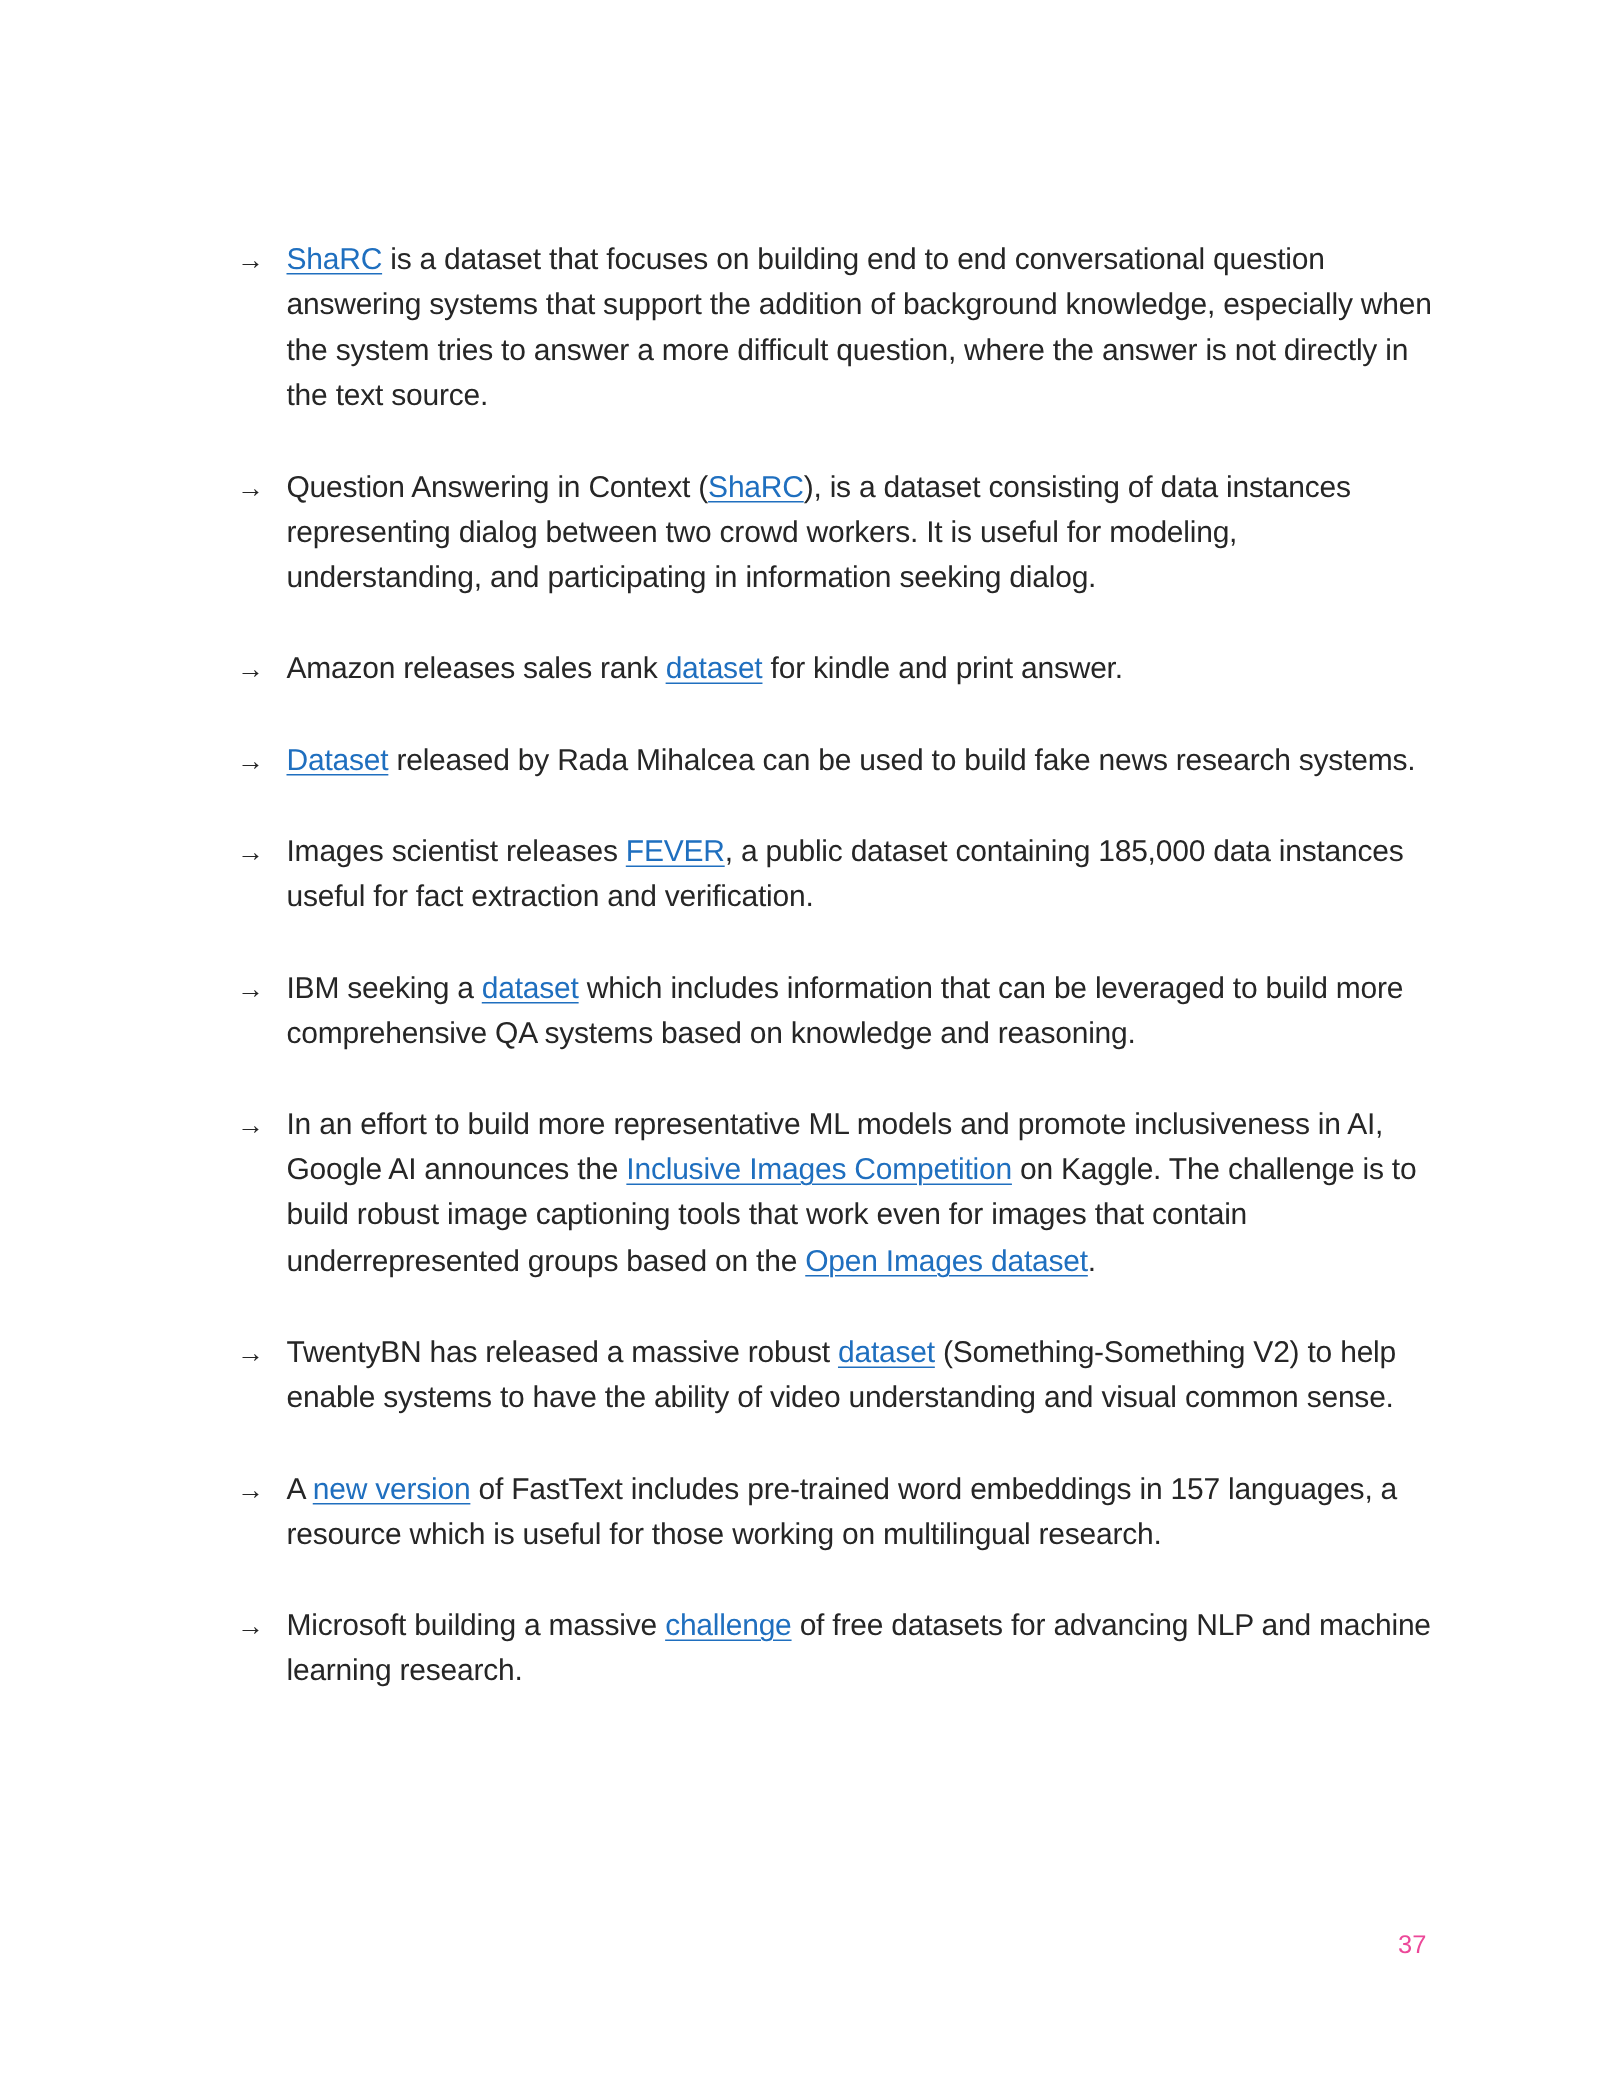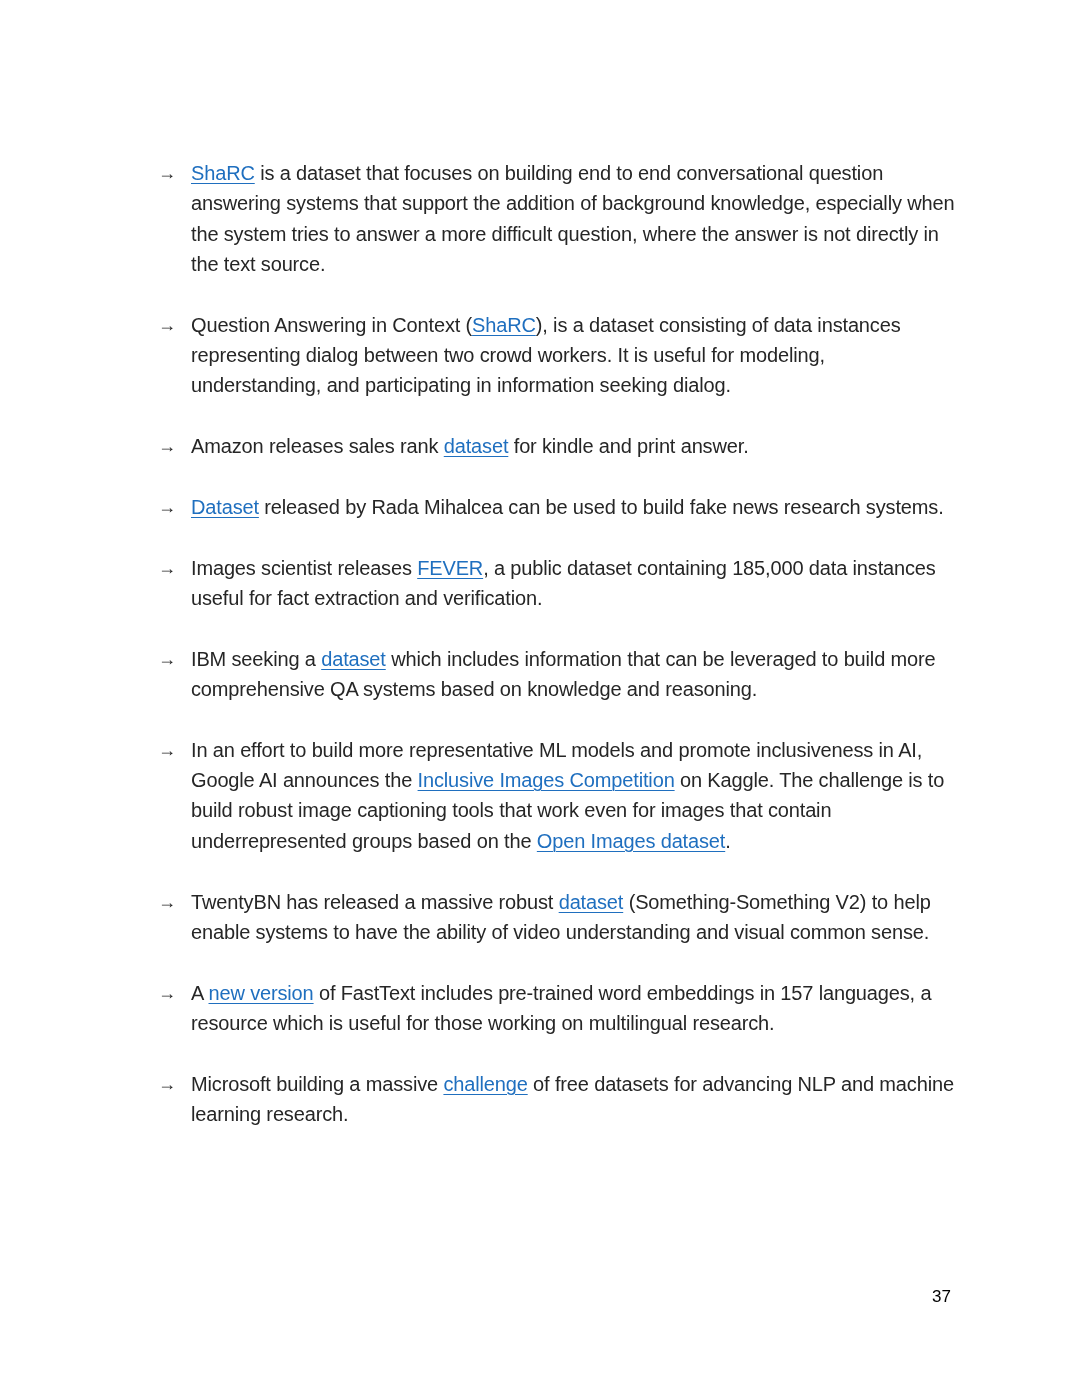--- a/index.html
+++ b/index.html
@@ -49,21 +49,21 @@
     .item a {
       color: #1f6fbf;
       text-decoration-thickness: 1px;
       text-underline-offset: 3px;
     }
     .page-number {
       position: absolute;
       left: 932px;
       top: 1287px;
       font-size: 17px;
-      color: #000000;
+      color: #ec4899;
     }
   </style>
 </head>
 <body>
 
 <div class="page">
   <ul class="item-list">
 
     <li class="item">
       <span class="arrow">→</span><span></span><a href="#">ShaRC</a><span> is a dataset that focuses on building end to end conversational question answering systems that support the addition of background knowledge, especially when the system tries to answer a more difficult question, where the answer is not directly in the text source.</span>

